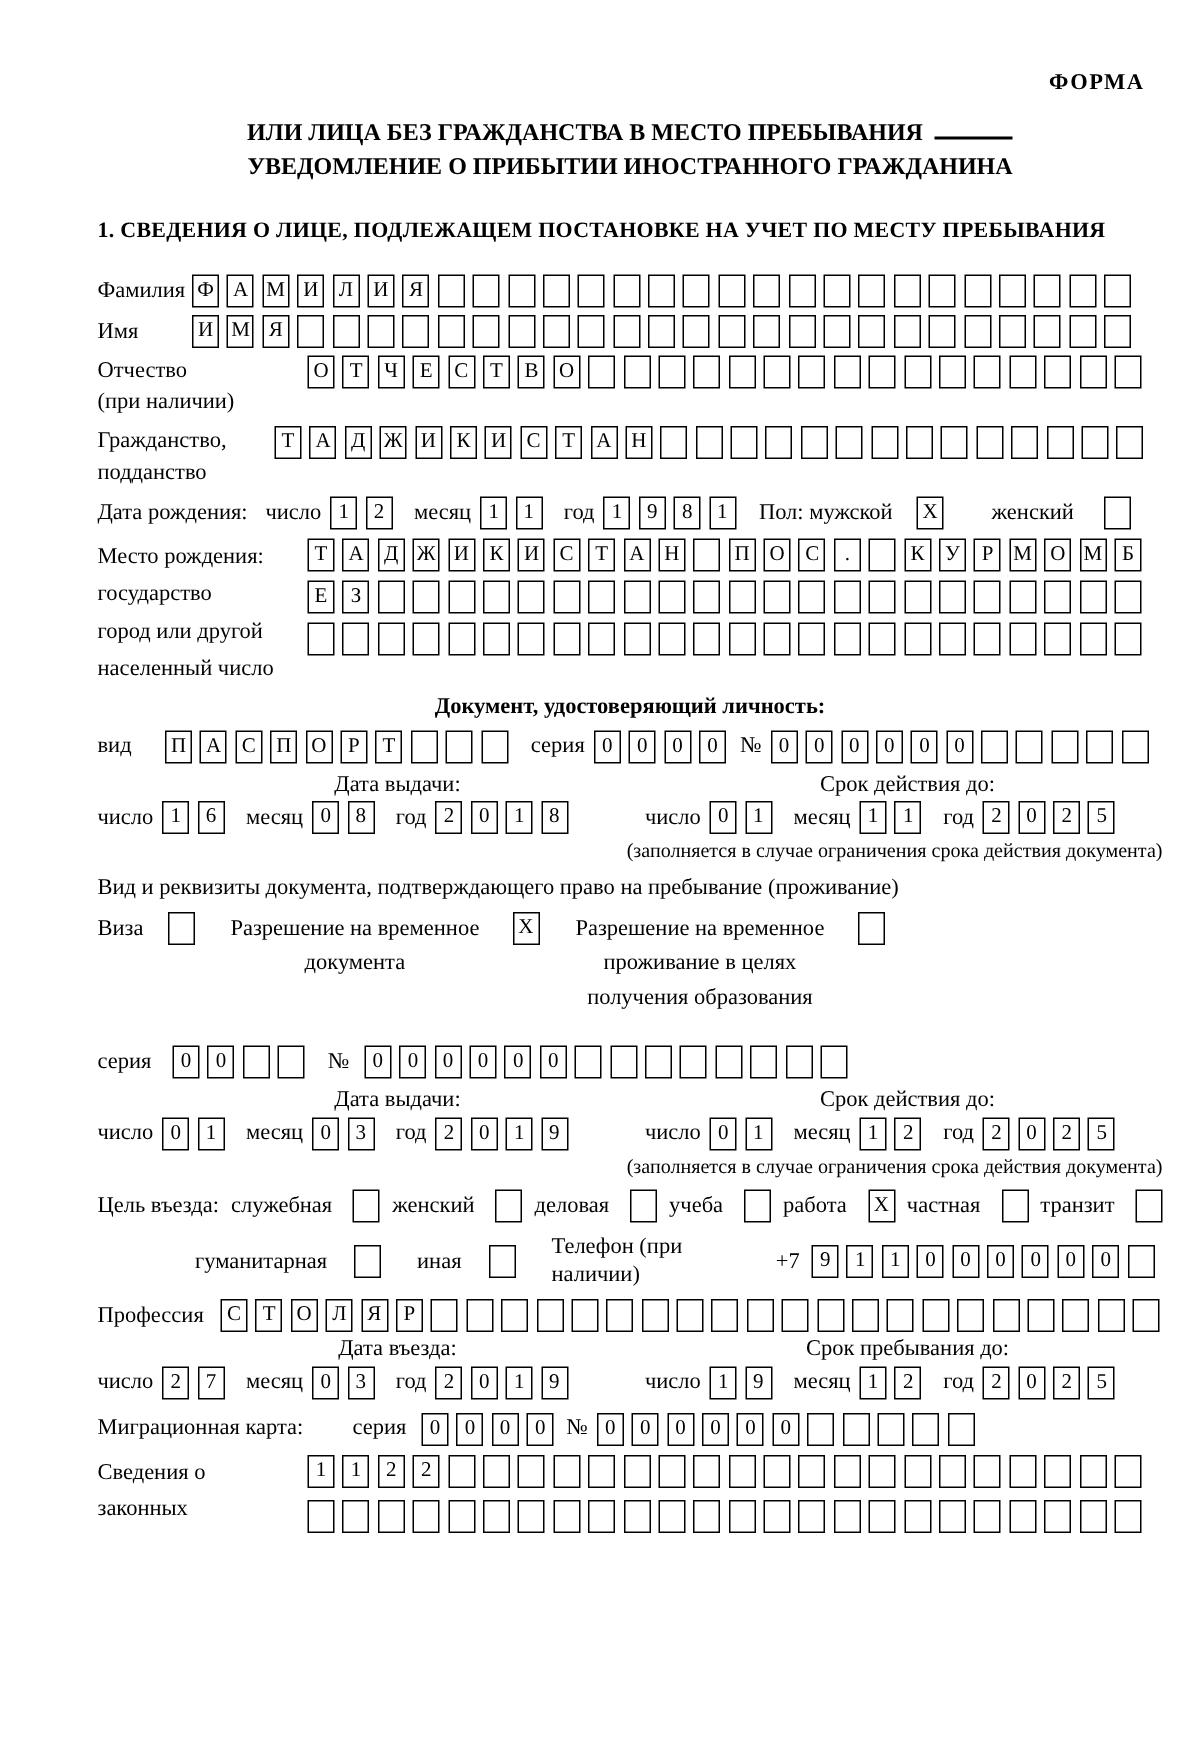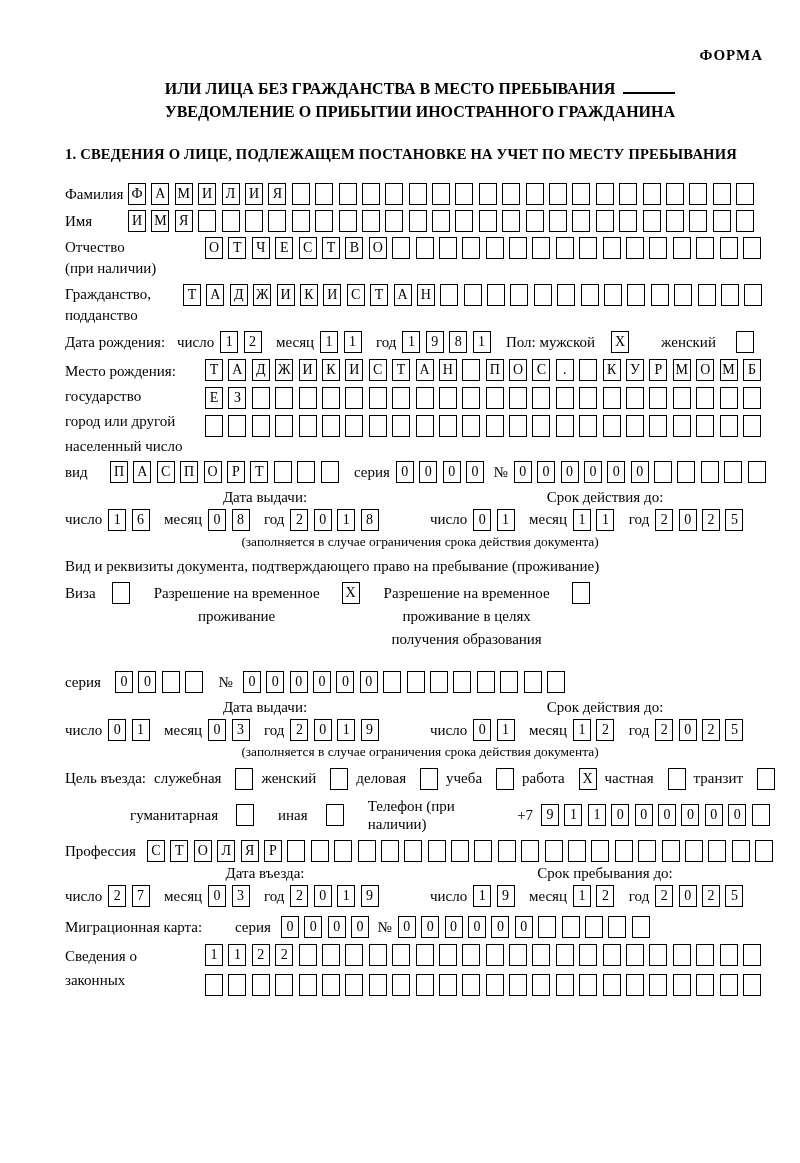--- a/index.html
+++ b/index.html
@@ -32,21 +32,21 @@
   .mt20{margin-top:20px;}
   
   .date-heads{display:flex;margin-top:2px;margin-bottom:2px;justify-content:space-between;}
   .dh-left{width:340px;text-align:center;margin-left:30px;}
   .dh-right{flex:1;text-align:center;}
   .date-row{display:flex;align-items:center;margin-bottom:3px;}
   .dgroup{display:inline-flex;align-items:center;}
   .dgroup .dlab{margin-right:6px;}
   .dgroup .ml{margin-left:9px;}
   .dgroup.rgt{margin-left:46px;}
-  .note{text-align:center;font-size:13.4px;margin-bottom:7px;}
+  .note{text-align:right;font-size:13.4px;margin-bottom:7px;}
   
   .pair{display:inline-flex;align-items:center;}
   .pair .cell{margin-left:8px;margin-right:0;}
   
   .doc-head{text-align:center;font-weight:bold;margin:3px 0 6px 0;}
   
   .visa-row{display:flex;align-items:flex-start;margin-top:4px;margin-bottom:20px;}
   .optlines{text-align:center;line-height:23px;}
   .visa-row .cell{margin-left:10px;margin-right:0;}
   
@@ -328,20 +328,21 @@
           <span class="cell"></span>
           <span class="cell"></span>
           <span class="cell"></span>
           <span class="cell"></span>
           <span class="cell"></span>
           <span class="cell"></span>
         </span>
     </span>
   </div>
 
+  <div class="doc-head">Документ, удостоверяющий личность:</div>
   <div class="frow">
     <span class="lab w45">вид</span>
     <span class="boxes">
         <span class="cell">П</span>
         <span class="cell">А</span>
         <span class="cell">С</span>
         <span class="cell">П</span>
         <span class="cell">О</span>
         <span class="cell">Р</span>
         <span class="cell">Т</span>
@@ -423,21 +424,21 @@
   <div class="visa-row">
     <span class="pair">
       <span>Виза</span>
       <span class="boxes" style="margin-left:6px;">
           <span class="cell"></span>
         </span>
     </span>
     <span style="display:inline-flex;align-items:flex-start;" class="ml24">
       <span class="optlines">
         <span>Разрешение на временное</span><br>
-        <span>проживание</span>
+        <span>документа</span>
       </span>
       <span class="boxes" style="margin-left:12px;">
           <span class="cell">X</span>
         </span>
     </span>
     <span style="display:inline-flex;align-items:flex-start;" class="ml24">
       <span class="optlines">
         <span>Разрешение на временное</span><br>
         <span>проживание в целях</span><br>
         <span>получения образования</span>

